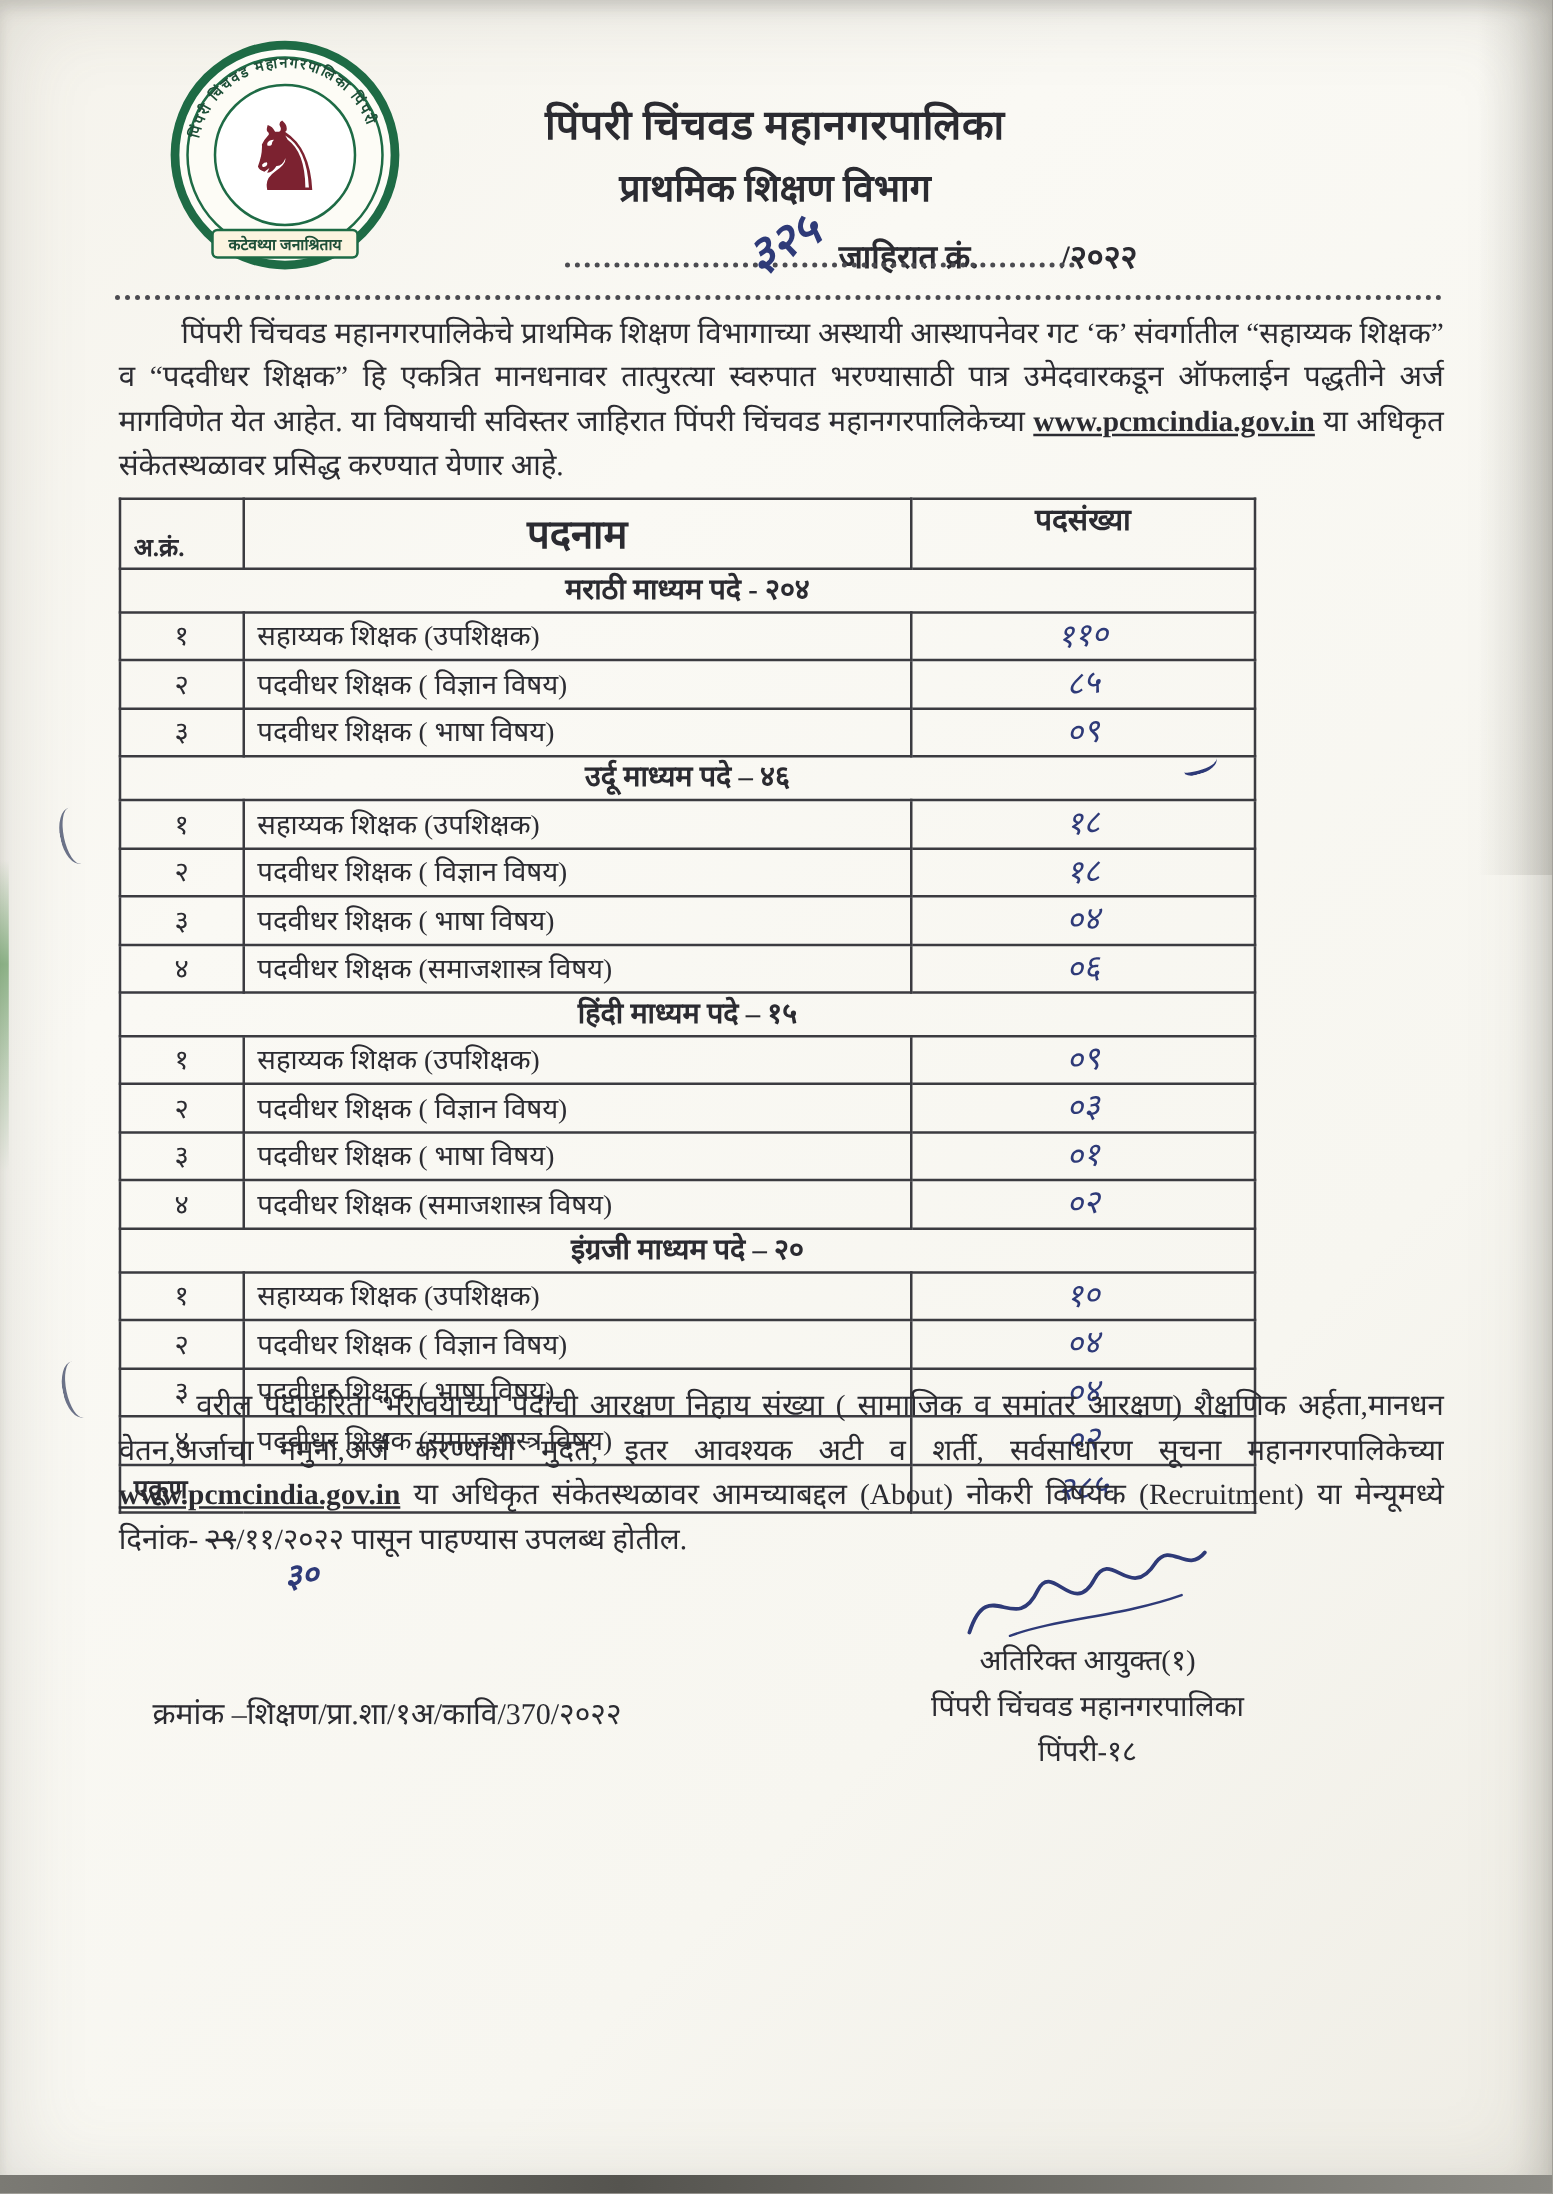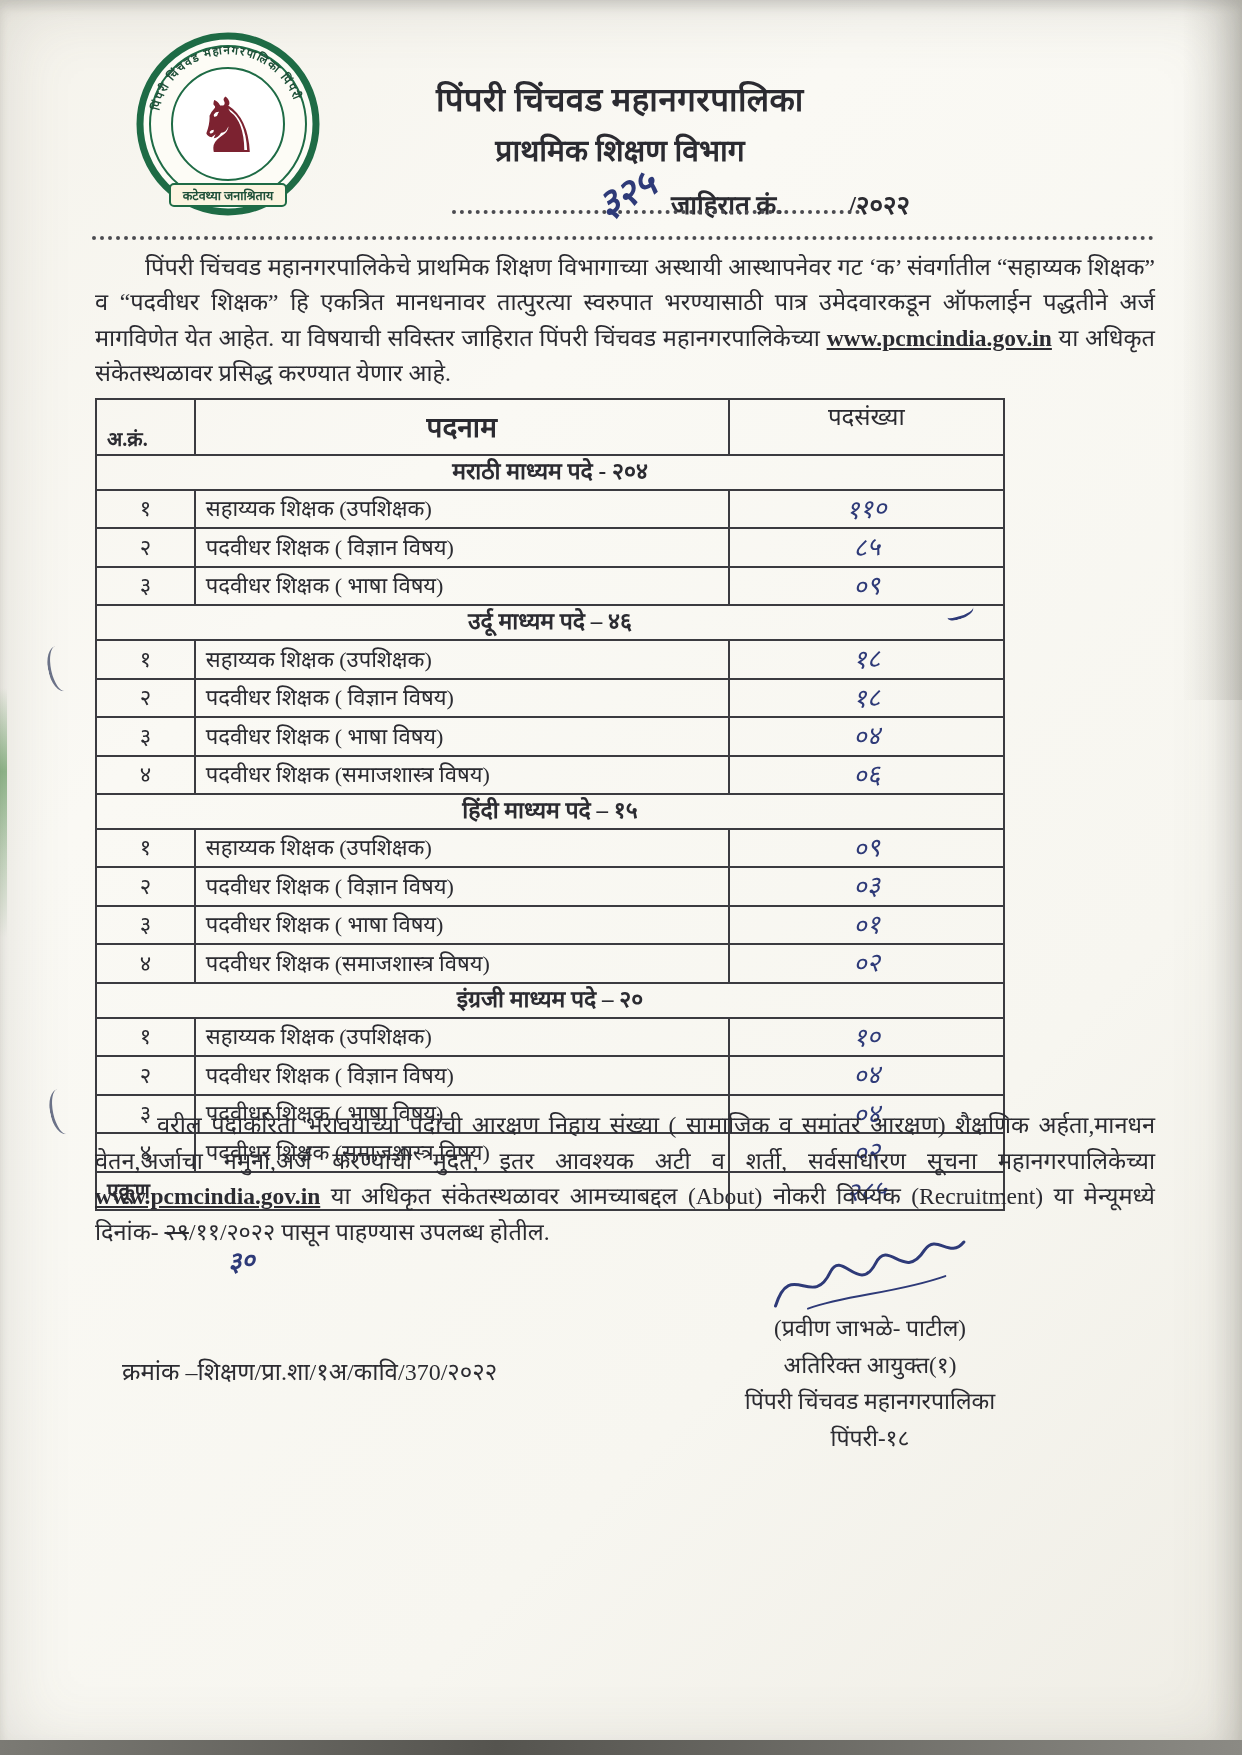--- a/index.html
+++ b/index.html
@@ -37,22 +37,22 @@
   .dotted-rule{position:absolute;left:92px;top:236px;width:1062px;border-bottom:4px dotted #4b4b50;}
 
   .intro{position:absolute;left:95px;top:250px;width:1060px;font-size:23.5px;line-height:1.5;
     text-align:justify;text-indent:50px;margin:0;}
   .url-link{font-weight:700;text-decoration:underline;}
 
   
   table.posts{position:absolute;left:95px;top:398px;width:910px;border-collapse:collapse;font-size:22px;}
   table.posts td,table.posts th{border:2.5px solid #3b3b40;padding:2px 10px;line-height:1.25;}
   th.h-sr{width:78px;font-size:20px;font-weight:700;vertical-align:bottom;text-align:left;padding-bottom:4px;height:50px;}
-  th.h-post{width:525px;font-size:28px;font-weight:700;text-align:center;vertical-align:middle;}
-  th.h-count{width:259px;font-size:24px;font-weight:400;text-align:center;vertical-align:top;padding-top:6px;}
+  th.h-post{width:525px;font-size:32px;font-weight:700;text-align:center;vertical-align:middle;}
+  th.h-count{width:259px;font-size:24px;font-weight:700;text-align:center;vertical-align:top;padding-top:6px;}
   td.section-title{text-align:center;font-weight:700;font-size:23px;padding:6px 10px;}
   td.sr{text-align:center;}
   td.name{text-align:left;padding-left:14px;font-family:Liberation Serif, serif;}
   td.count{text-align:center;}
   td.count .hand{font-size:26px;transform:rotate(-4deg);}
   td.total-label{text-align:left;font-weight:700;font-size:21px;padding:5px 10px;}
 
   .outro{position:absolute;left:95px;top:1108px;width:1060px;font-size:23.5px;line-height:1.52;
     text-align:justify;text-indent:62px;margin:0;}
   .struck{text-decoration:line-through;position:relative;}
@@ -205,21 +205,20 @@
   </table>
   <div class="tick-mark"></div>
 
   <p class="outro"><span>वरील पदाकरिता भरावयाच्या पदांची आरक्षण निहाय संख्या ( सामाजिक व समांतर आरक्षण) शैक्षणिक अर्हता,मानधन वेतन,अर्जाचा नमुना,अर्ज करण्याची मुदत, इतर आवश्यक अटी व शर्ती, सर्वसाधारण सूचना महानगरपालिकेच्या </span><span class="url-link">www.pcmcindia.gov.in</span><span> या अधिकृत संकेतस्थळावर आमच्याबद्दल (About) नोकरी विषयक (Recruitment) या मेन्यूमध्ये दिनांक- </span><span class="struck"><span>२९</span><span class="hand date-fix">३०</span></span><span>/११/२०२२ पासून पाहण्यास उपलब्ध होतील.</span></p>
 
   <div class="sign-block">
     <svg class="sign-svg" width="210" height="78" viewBox="0 0 210 78">
       <path d="M8,58 C28,12 44,66 66,30 C80,8 92,56 112,26 C128,2 138,48 162,18 C176,2 186,30 202,14" fill="none" stroke="#2e3a78" stroke-width="3" stroke-linecap="round"></path>
       <path d="M40,64 C80,54 130,58 180,46" fill="none" stroke="#2e3a78" stroke-width="2" stroke-linecap="round"></path>
     </svg>
-    <div class="sign-line">(प्रवीण जाभळे- पाटील)</div>
     <div class="sign-line">अतिरिक्त आयुक्त(१)</div>
     <div class="sign-line">पिंपरी चिंचवड महानगरपालिका</div>
     <div class="sign-line">पिंपरी-१८</div>
   </div>
 
   <div class="ref-block">
     <div>क्रमांक –शिक्षण/प्रा.शा/१अ/कावि/370/२०२२</div>
   </div>
 
   <div class="smudge-green"></div>

